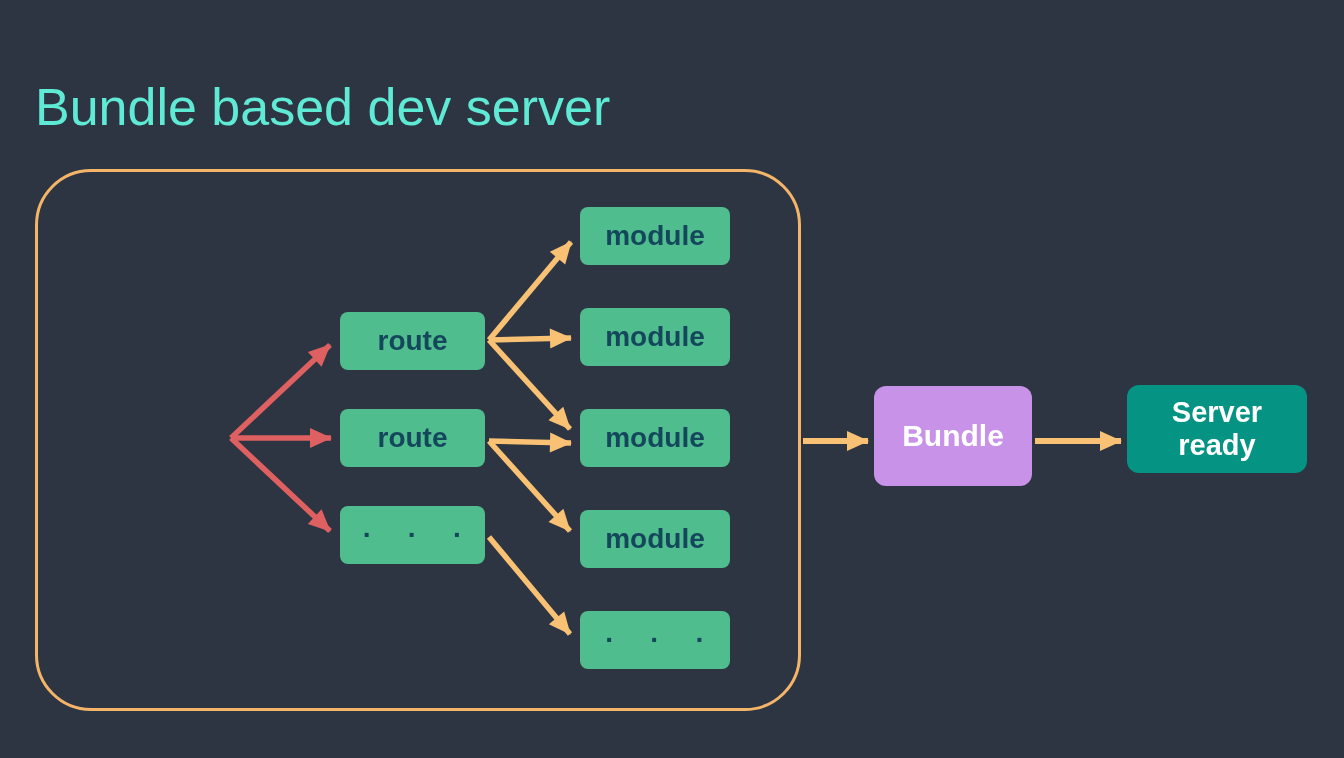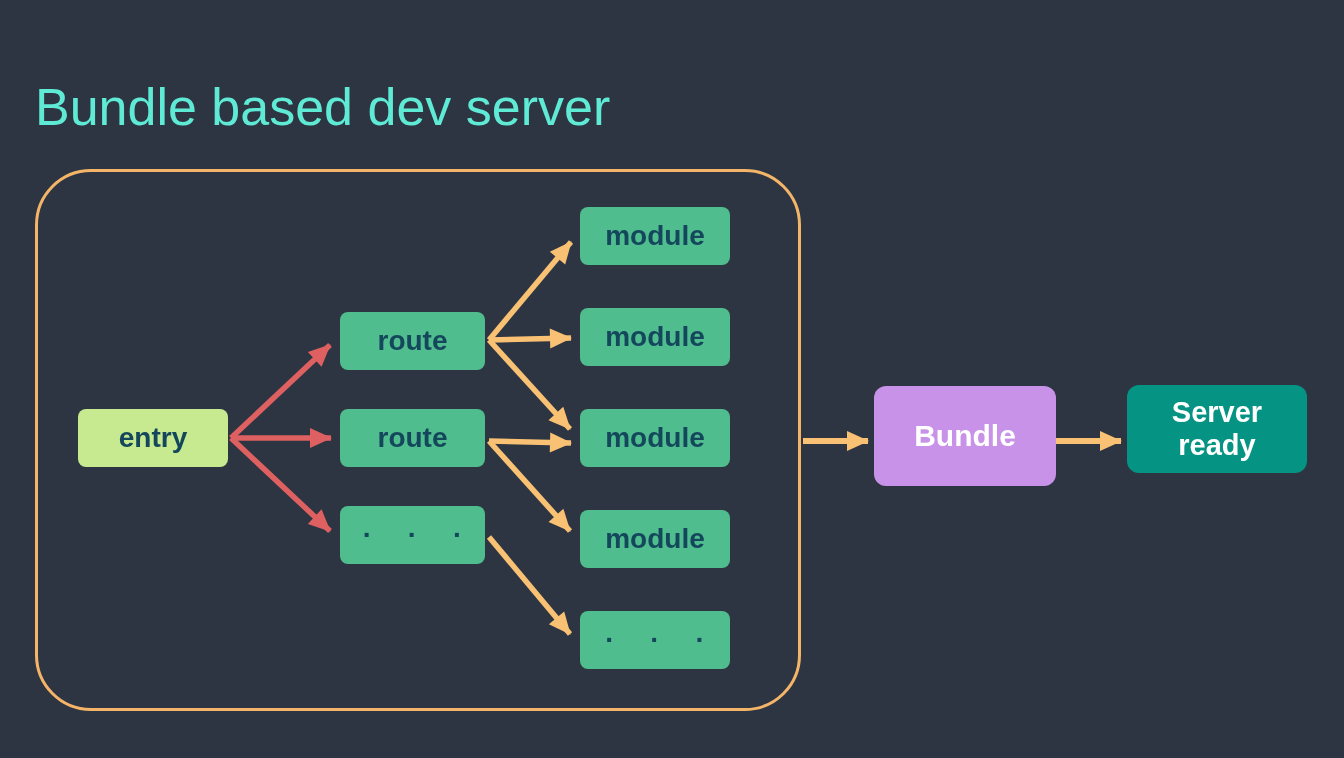--- a/index.html
+++ b/index.html
@@ -64,21 +64,21 @@
   .node-dots  { letter-spacing: 14px; padding-left: 14px; }
   .node-entry   { left: 78px;  top: 409px; width: 150px; height: 58px; }
   .node-route-1 { left: 340px; top: 312px; width: 145px; height: 58px; }
   .node-route-2 { left: 340px; top: 409px; width: 145px; height: 58px; }
   .node-route-3 { left: 340px; top: 506px; width: 145px; height: 58px; }
   .node-module-1{ left: 580px; top: 207px; width: 150px; height: 58px; }
   .node-module-2{ left: 580px; top: 308px; width: 150px; height: 58px; }
   .node-module-3{ left: 580px; top: 409px; width: 150px; height: 58px; }
   .node-module-4{ left: 580px; top: 510px; width: 150px; height: 58px; }
   .node-module-5{ left: 580px; top: 611px; width: 150px; height: 58px; }
-  .node-bundle  { left: 874px; top: 386px; width: 182px; height: 100px; font-size: 30px; }
+  .node-bundle  { left: 874px; top: 386px; width: 158px; height: 100px; font-size: 30px; }
   .node-server  { left: 1127px; top: 385px; width: 180px; height: 88px; font-size: 29px; line-height: 1.15; white-space: pre-line; }
 </style>
 </head>
 <body>
 
 <div class="stage">
 
   <h1 class="page-title">Bundle based dev server</h1>
 
   <div class="container-frame"></div>
@@ -125,23 +125,20 @@
     </g>
 
     <g>
       <line x1="803" y1="441" x2="868" y2="441" stroke="#f9c173" stroke-width="6" marker-end="url(#ah-orange)"></line>
     </g>
     <g>
       <line x1="1035" y1="441" x2="1121" y2="441" stroke="#f9c173" stroke-width="6" marker-end="url(#ah-orange)"></line>
     </g>
   </svg>
 
-  <div class="node node-lime node-entry">
-    <span>entry</span>
-  </div>
 
   <div class="node node-green node-route-1">
     <span>route</span>
   </div>
   <div class="node node-green node-route-2">
     <span>route</span>
   </div>
   <div class="node node-green node-route-3 node-dots">
     <span>· · ·</span>
   </div>

